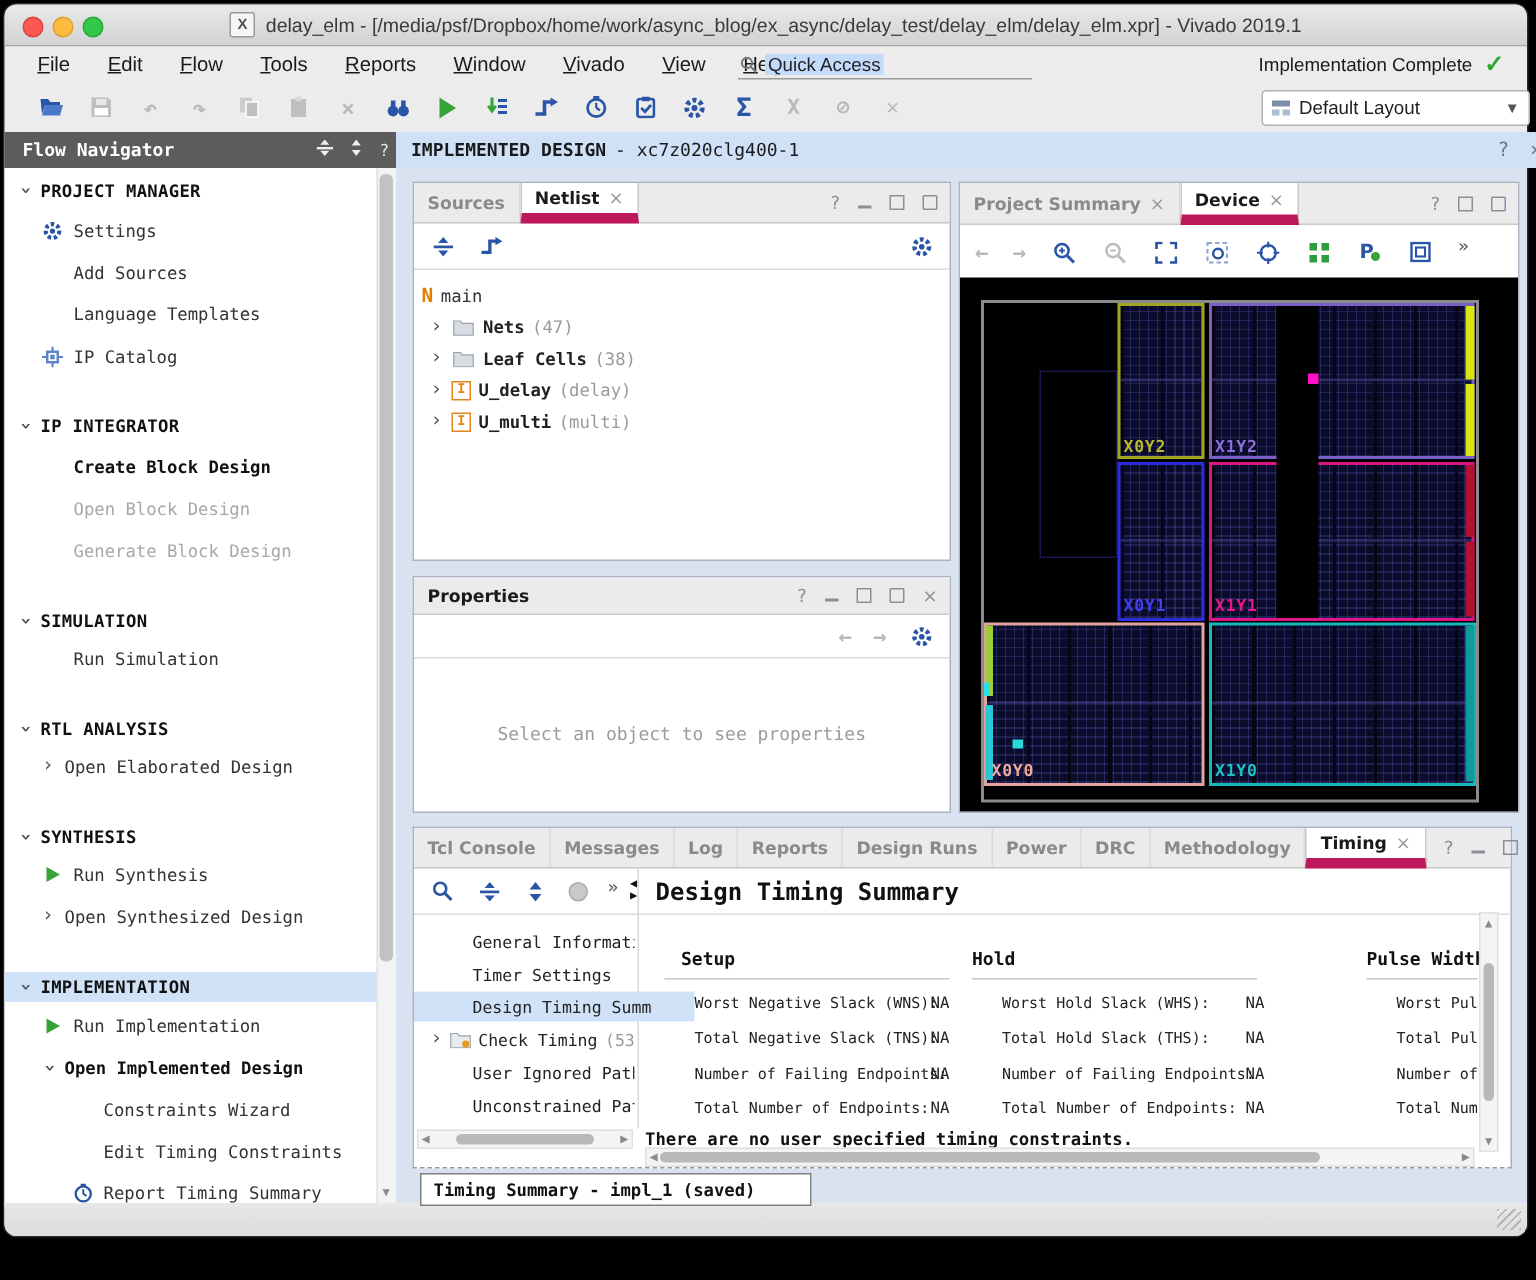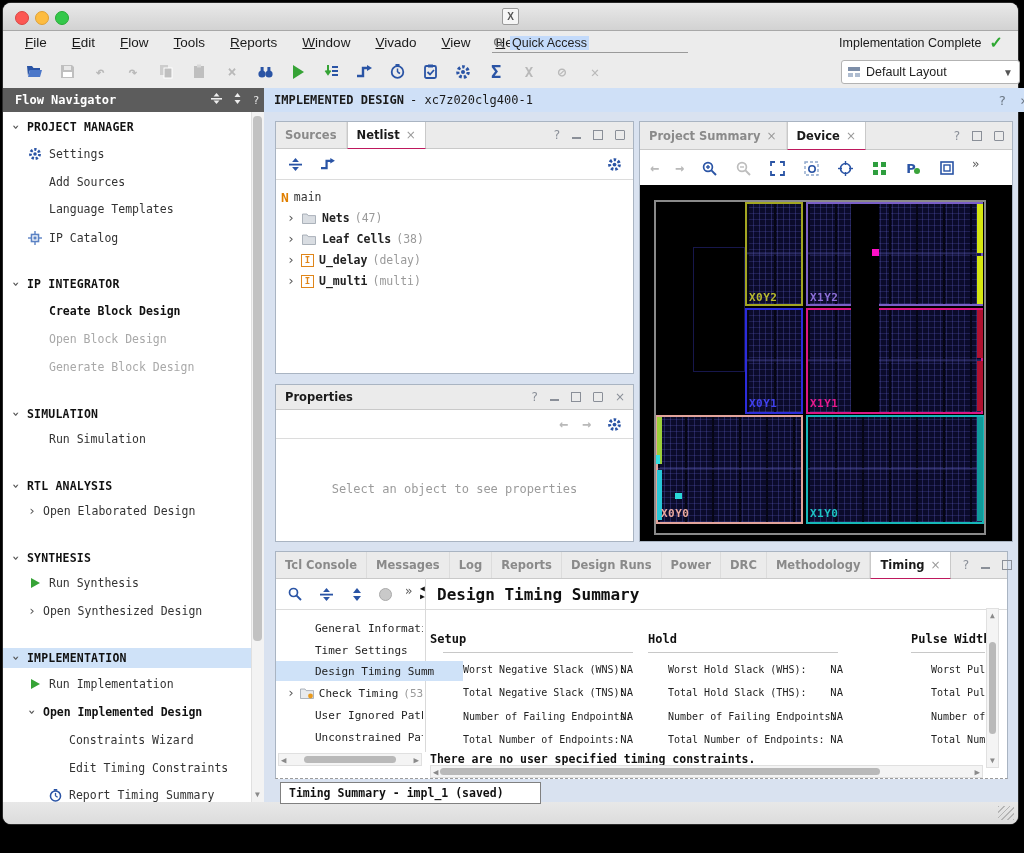--- a/index.html
+++ b/index.html
@@ -67,21 +67,21 @@
   .main-header b{font-weight:bold}
   .mh-icons{margin-left:auto;display:flex;gap:14px;color:#6b7684;font-size:13px}
   .dock{left:264px;top:112px;width:754px;height:693px;background:#d9e2f0}
   
   .panel{position:absolute;background:#fff;border:1px solid #a9b4c2;box-sizing:border-box}
   .tabbar{height:26px;background:#ebebeb;border-bottom:1px solid #c9c9c9;display:flex;align-items:stretch;
           font-family:"DejaVu Sans",sans-serif;font-size:11.5px}
   .tab{display:flex;align-items:center;gap:6px;padding:0 9px;color:#8a8a8a;font-weight:bold;
        border-right:1px solid #dcdcdc;white-space:nowrap}
   .tab.active{background:#fff;color:#1a1a1a;border-left:1px solid #c9c9c9;border-right:1px solid #c9c9c9;
-              margin-bottom:-1px;border-bottom:1px solid #be185d}
+              margin-bottom:-1px;border-bottom:7px solid #be185d}
   .tab .x{color:#9a9a9a;font-weight:normal;font-size:12px}
   .wicons{margin-left:auto;display:flex;align-items:center;gap:12px;padding:0 8px;color:#8a8f98;font-size:12px}
   .wicons .sq{width:8px;height:8px;border:1.5px solid #8a8f98}
   .wicons .bar{width:9px;height:2px;background:#8a8f98;margin-top:6px}
   .wicons .flt{width:8px;height:8px;border:1.5px solid #8a8f98;border-radius:1px;position:relative}
   .ptoolbar{height:30px;border-bottom:1px solid #dcdcdc;display:flex;align-items:center;padding:0 10px;gap:14px}
   
   .tree-row{position:absolute;display:flex;align-items:center;gap:5px;height:20px;font-size:11.5px}
   .tree-row .name{font-weight:bold;color:#222}
   .tree-row .suffix{color:#9a9a9a}
@@ -122,20 +122,21 @@
 </head>
 <body>
 
 <div class="abs win-bg"></div>
 
 <div class="abs titlebar">
   <span class="tl red"></span>
   <span class="tl yel"></span>
   <span class="tl grn"></span>
   <span class="doc-ic">X</span>
+  <span>delay_elm - [/media/psf/Dropbox/home/work/async_blog/ex_async/delay_test/delay_elm/delay_elm.xpr] - Vivado 2019.1</span>
 </div>
 
 <div class="abs menubar">
   <span class="menu-item">File</span>
   <span class="menu-item">Edit</span>
   <span class="menu-item">Flow</span>
   <span class="menu-item">Tools</span>
   <span class="menu-item">Reports</span>
   <span class="menu-item">Window</span>
   <span class="menu-item">Vivado</span>
@@ -708,21 +709,21 @@
   </div>
 <div class="bt-nav-row" style="left:315px;top:727px;width:108px">
     <span>Unconstrained Path</span>
   </div>
 <div class="hscroll" style="left:278px;top:753px;width:144px">
   <span>◀</span>
   <span class="hthumb" style="width:92px"></span>
   <span>▶</span>
 </div>
 
-<div class="colhead" style="left:430px;top:632px">Setup</div>
+<div class="colhead" style="left:454px;top:632px">Setup</div>
 <div class="uline" style="left:443px;top:652px;width:190px"></div>
 <div class="trow-label" style="left:463px;top:664px">Worst Negative Slack (WNS):</div>
 <div class="trow-val" style="left:603px;top:663px;width:30px">NA</div>
 <div class="trow-label" style="left:463px;top:687px">Total Negative Slack (TNS):</div>
 <div class="trow-val" style="left:603px;top:686px;width:30px">NA</div>
 <div class="trow-label" style="left:463px;top:711px">Number of Failing Endpoints:</div>
 <div class="trow-val" style="left:603px;top:710px;width:30px">NA</div>
 <div class="trow-label" style="left:463px;top:734px">Total Number of Endpoints:</div>
 <div class="trow-val" style="left:603px;top:733px;width:30px">NA</div>
 

